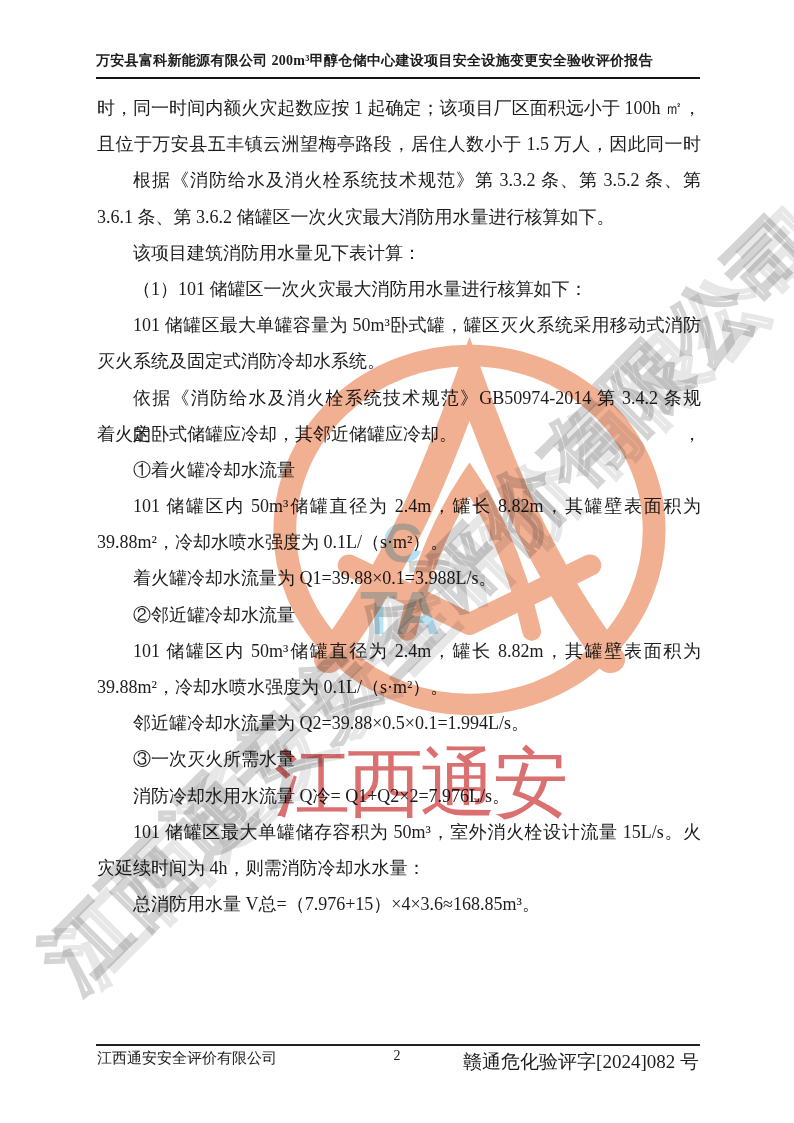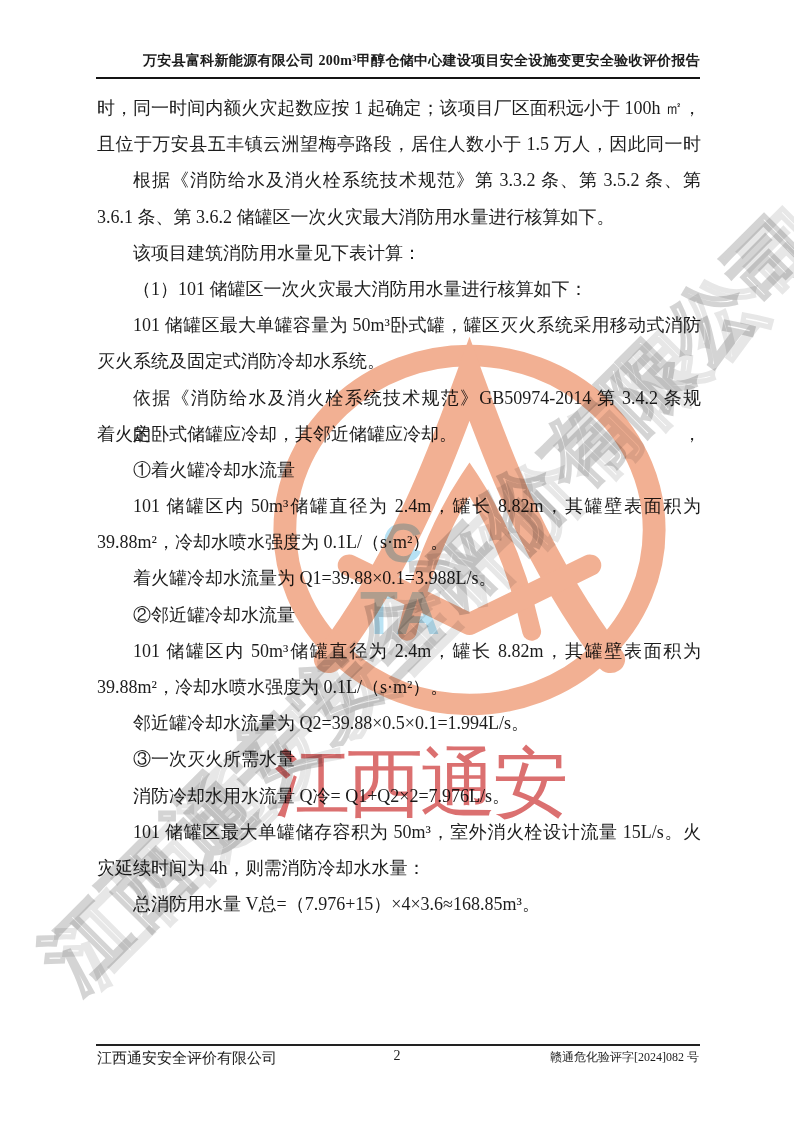--- a/index.html
+++ b/index.html
@@ -11,21 +11,21 @@
   }
   html,body{margin:0;padding:0;background:#ffffff;}
   .page{
     position:relative;width:794px;height:1123px;background:#ffffff;
     font-family:"Liberation Serif","DejaVu Serif",serif;color:var(--ink);
     overflow:hidden;
   }
   
   .header{
     position:absolute;left:96px;right:94px;top:52px;
-    text-align:right;font-size:14px;font-weight:bold;letter-spacing:.3px;
+    text-align:left;font-size:14px;font-weight:bold;letter-spacing:.3px;
     padding-bottom:7px;border-bottom:2.5px solid #141414;white-space:nowrap;
   }
   
   .body-lines{
     position:absolute;left:97px;top:90px;width:604px;
     font-size:18px;line-height:36.2px;color:var(--ink);
   }
   .line{height:36.2px;white-space:nowrap;overflow:visible;}
   .line.indent{padding-left:36px;}
   .line.fill{white-space:normal;text-align:justify;text-align-last:justify;}
@@ -50,21 +50,21 @@
   }
   .wm-stamp{
     left:274px;top:745px;font-family:"Liberation Sans","DejaVu Sans",sans-serif;
     font-weight:normal;font-size:76px;line-height:1;letter-spacing:-3px;
     color:var(--stamp-red);opacity:.8;white-space:nowrap;
   }
   
   .footer-rule{position:absolute;left:96px;right:94px;top:1044px;border-top:2px solid #222;}
   .footer-company{position:absolute;left:97px;top:1049px;font-size:15px;white-space:nowrap;}
   .footer-page{position:absolute;left:50%;transform:translateX(-50%);top:1048px;font-size:14px;}
-  .footer-doc{position:absolute;right:95px;top:1049px;font-size:12px;white-space:nowrap;}
+  .footer-doc{position:absolute;right:95px;top:1049px;font-size:19px;white-space:nowrap;}
 </style>
 </head>
 <body>
 
 <div class="page">
 
   <div class="header">万安县富科新能源有限公司 200m³甲醇仓储中心建设项目安全设施变更安全验收评价报告</div>
 
   <div class="body-lines">
       <div class="line fill">时，同一时间内额火灾起数应按 1 起确定；该项目厂区面积远小于 100h ㎡，</div>

